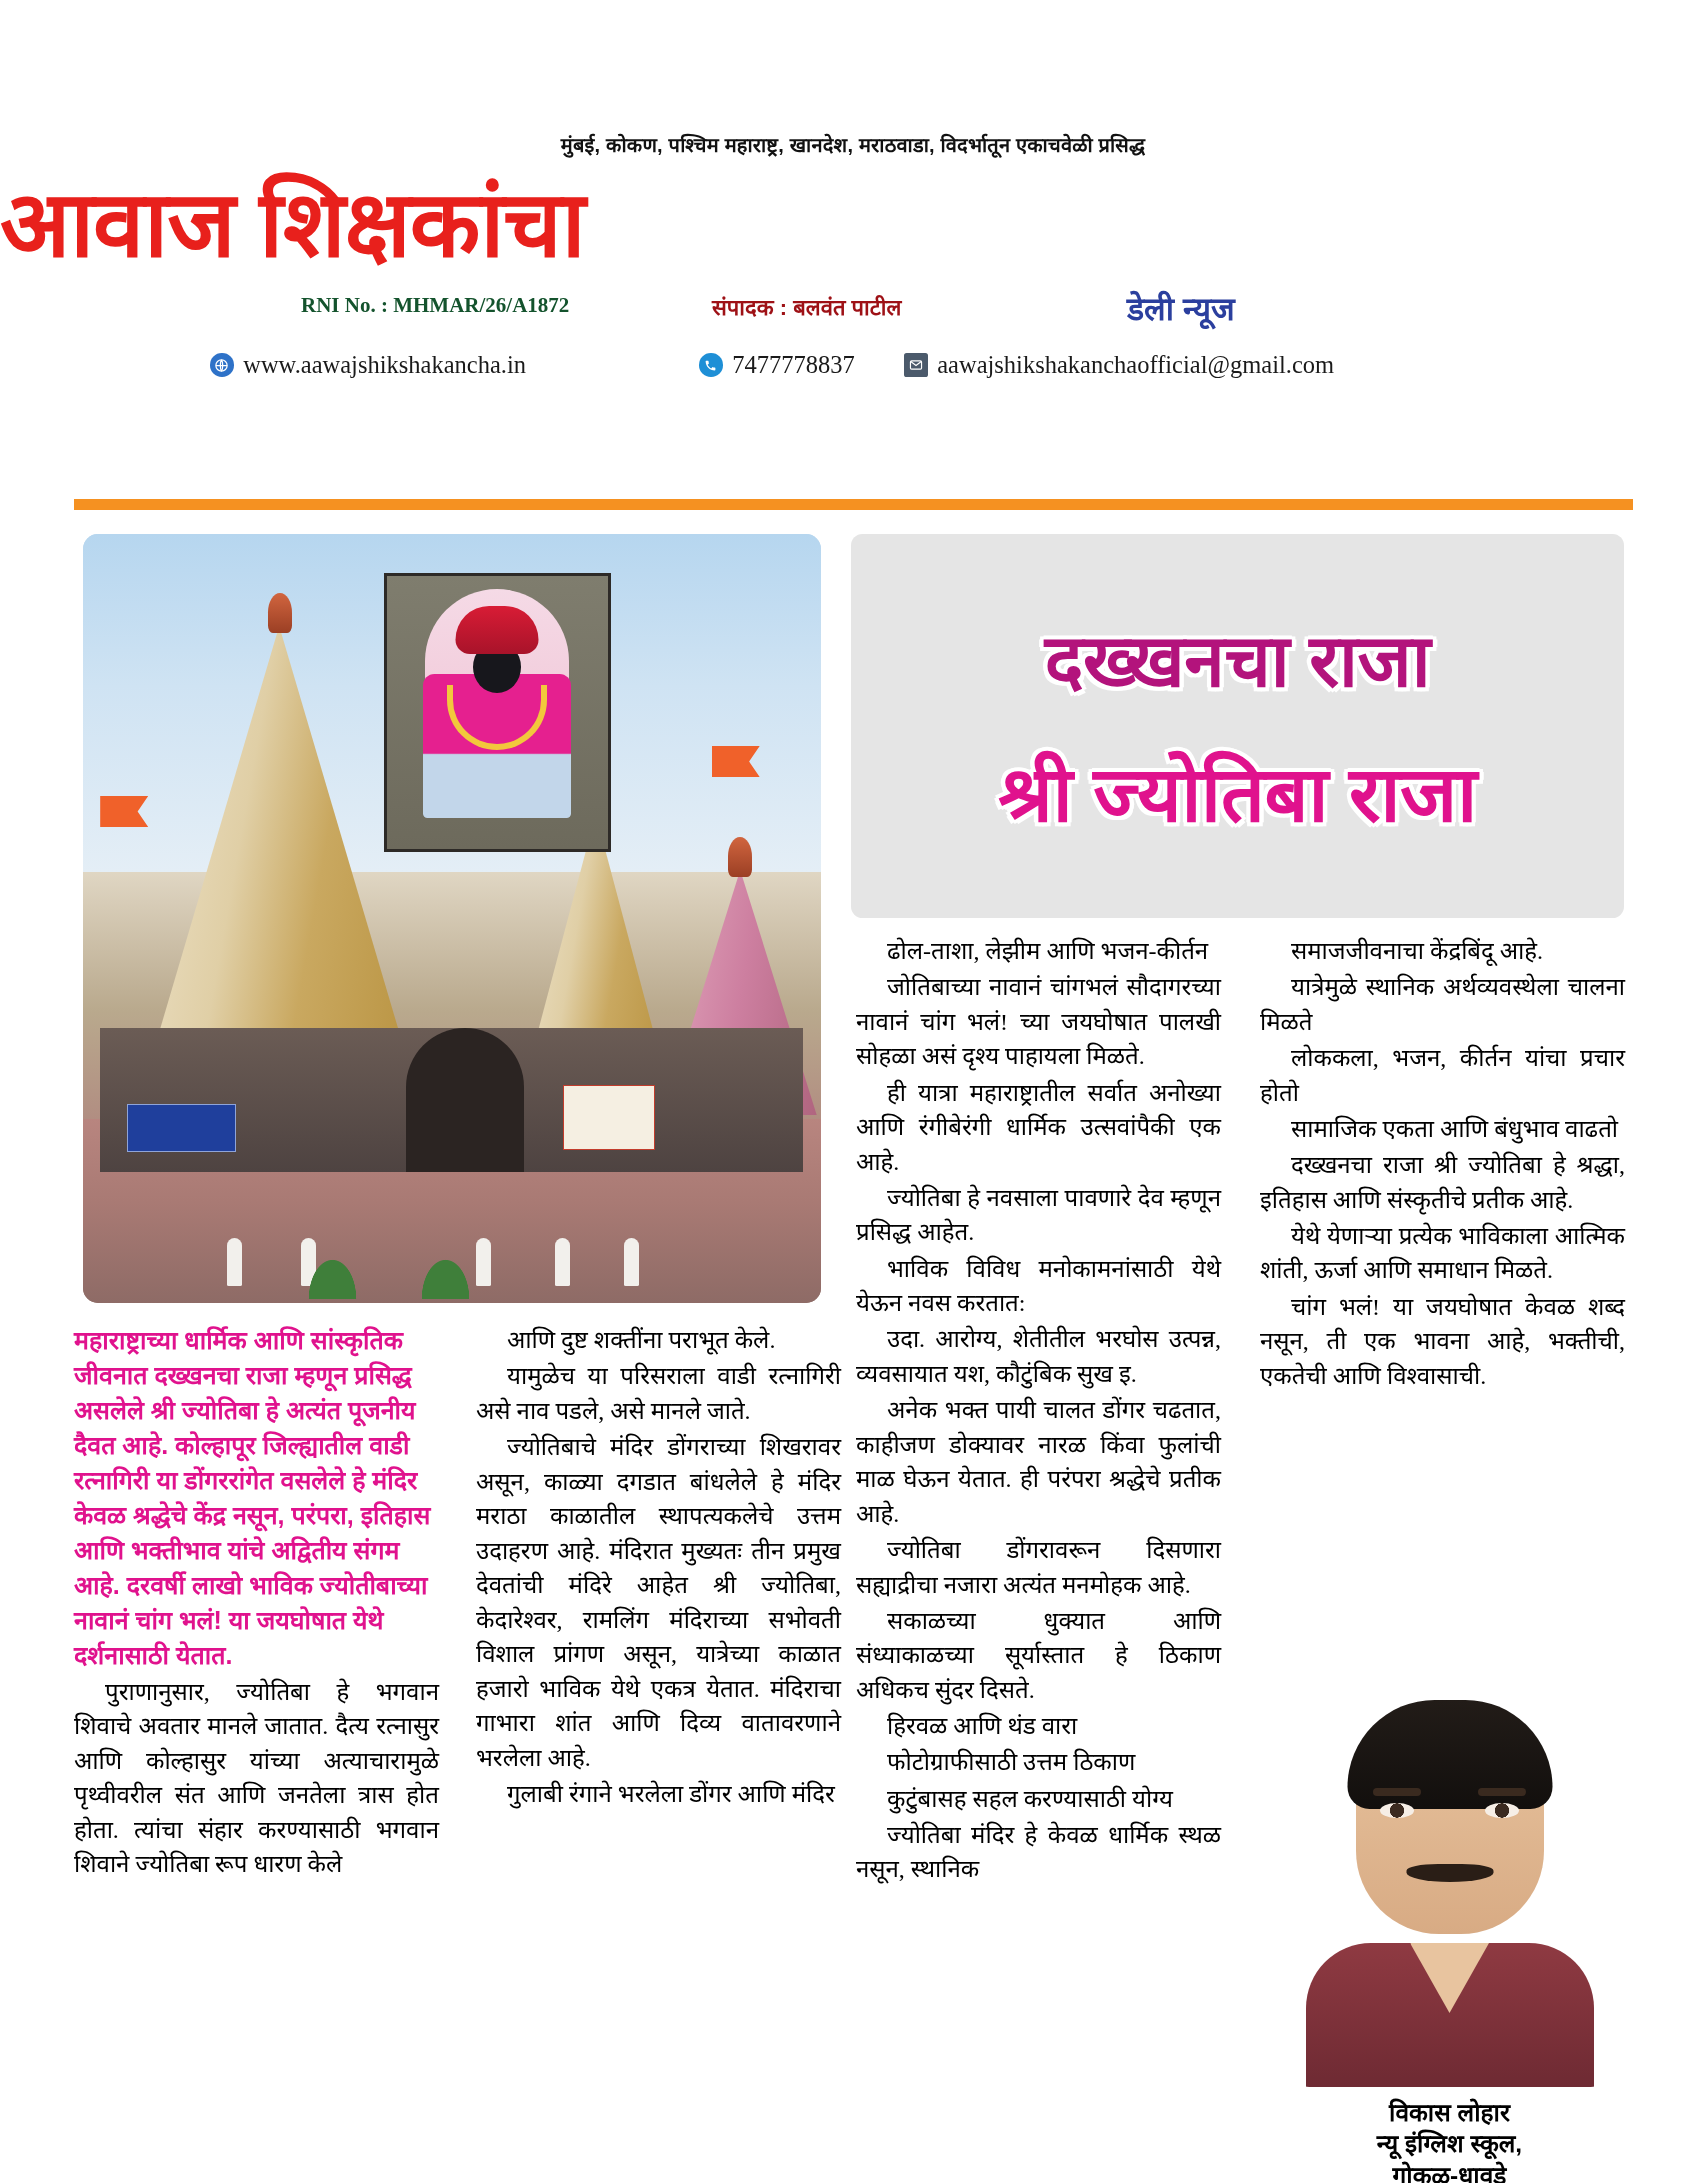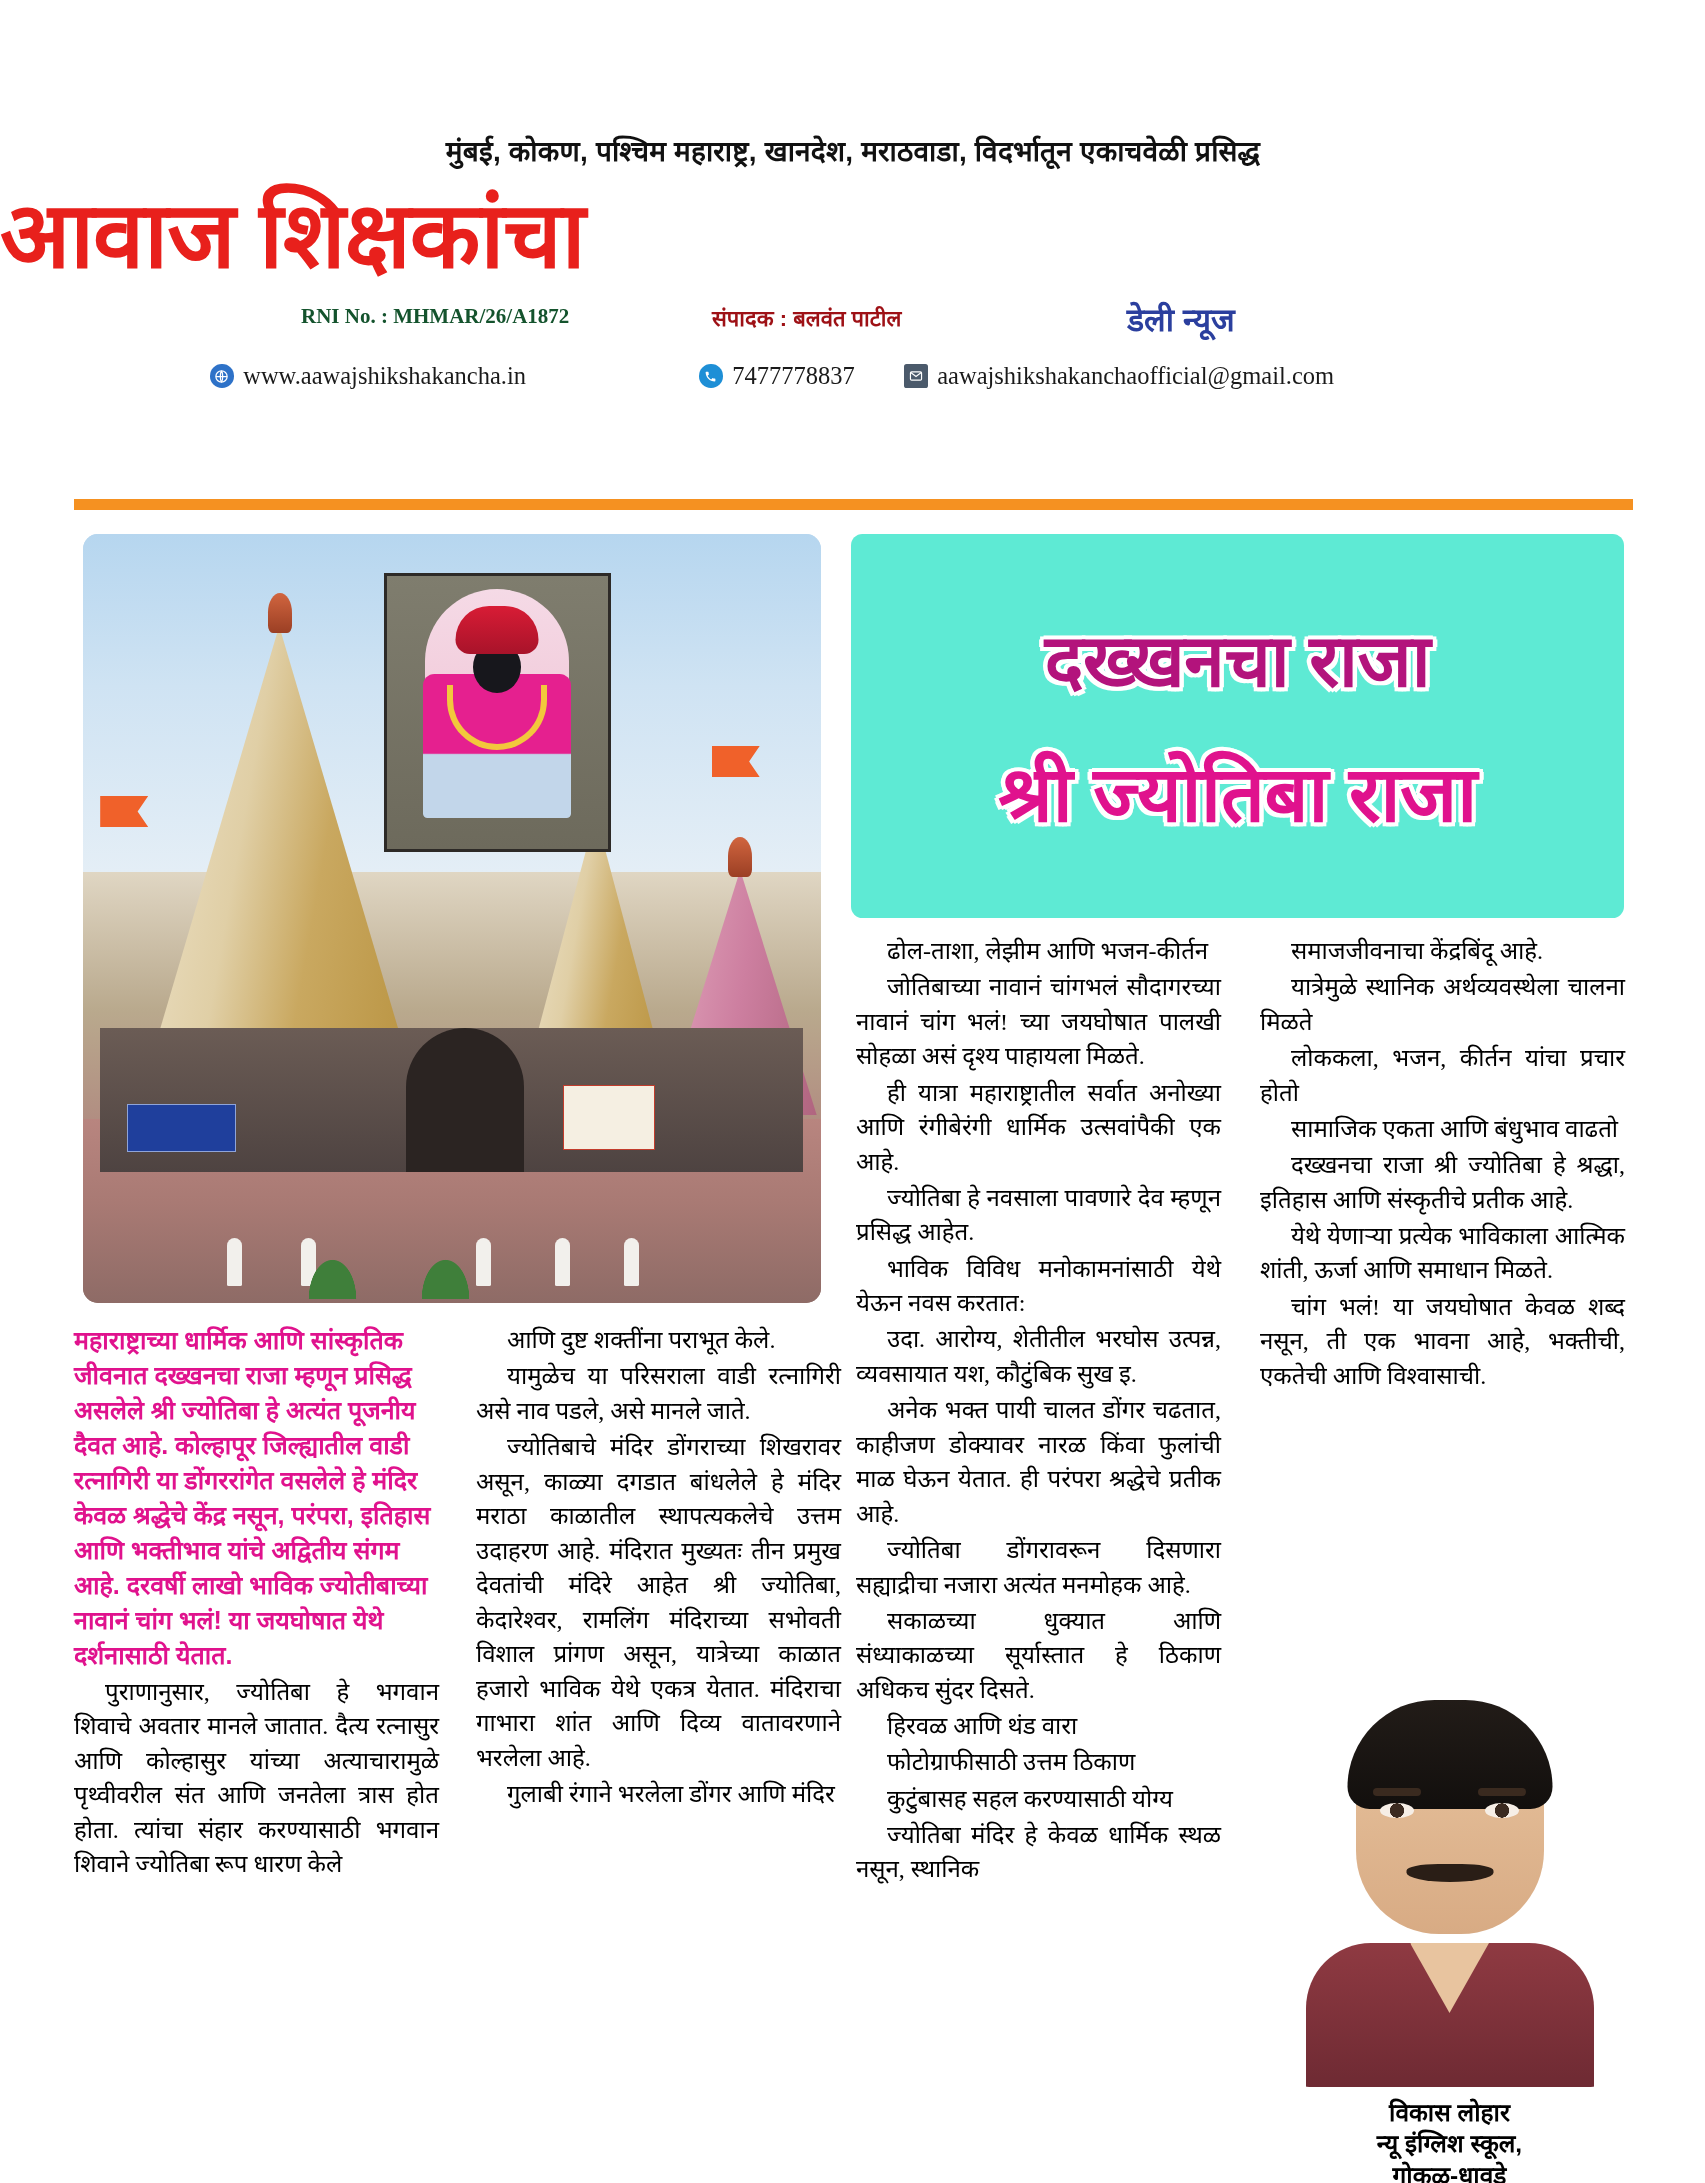--- a/index.html
+++ b/index.html
@@ -15,21 +15,21 @@
     background: #ffffff;
     overflow: hidden;
   }
 
   
   .masthead { position: absolute; left: 0; top: 0; width: 1706px; }
   .strap {
     text-align: center;
     font-family: "Liberation Sans", "DejaVu Sans", sans-serif;
     font-weight: 700;
-    font-size: 28px;
+    font-size: 20px;
     color: #111111;
     letter-spacing: 0.2px;
     padding-top: 131px;
   }
   .paper-title {
     font-family: "Liberation Sans", "DejaVu Sans", sans-serif;
     font-weight: 700;
     font-size: 92px;
     line-height: 1.08;
     color: #e8201c;
@@ -200,21 +200,21 @@
   .deity-garland {
     position:absolute; left:50%; top:109px; transform:translateX(-50%);
     width:100px; height:65px; border-radius:0 0 50px 50px;
     border:6.1px solid #f2c83c; border-top:none;
   }
 
   
   .headline-panel {
     position: absolute; left: 777px; top: 6.1px;
     width: 773px; height: 384px;
-    background: #5eead4;
+    background: #e5e5e5;
     border-radius: 11.4px;
     display: flex;
     flex-direction: column;
     justify-content: center;
     align-items: center;
     gap: 32px;
   }
   .hl-line {
     font-family: "Liberation Sans", "DejaVu Sans", sans-serif;
     font-weight: 700;

